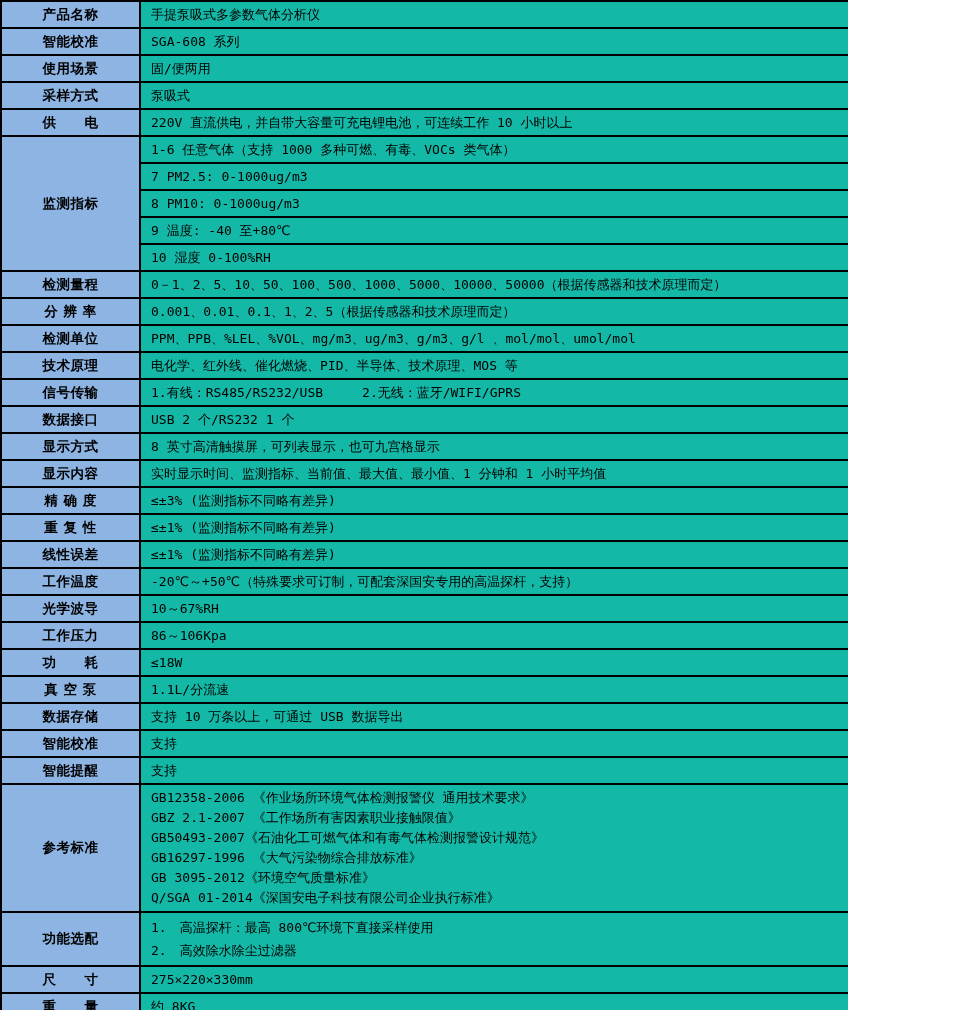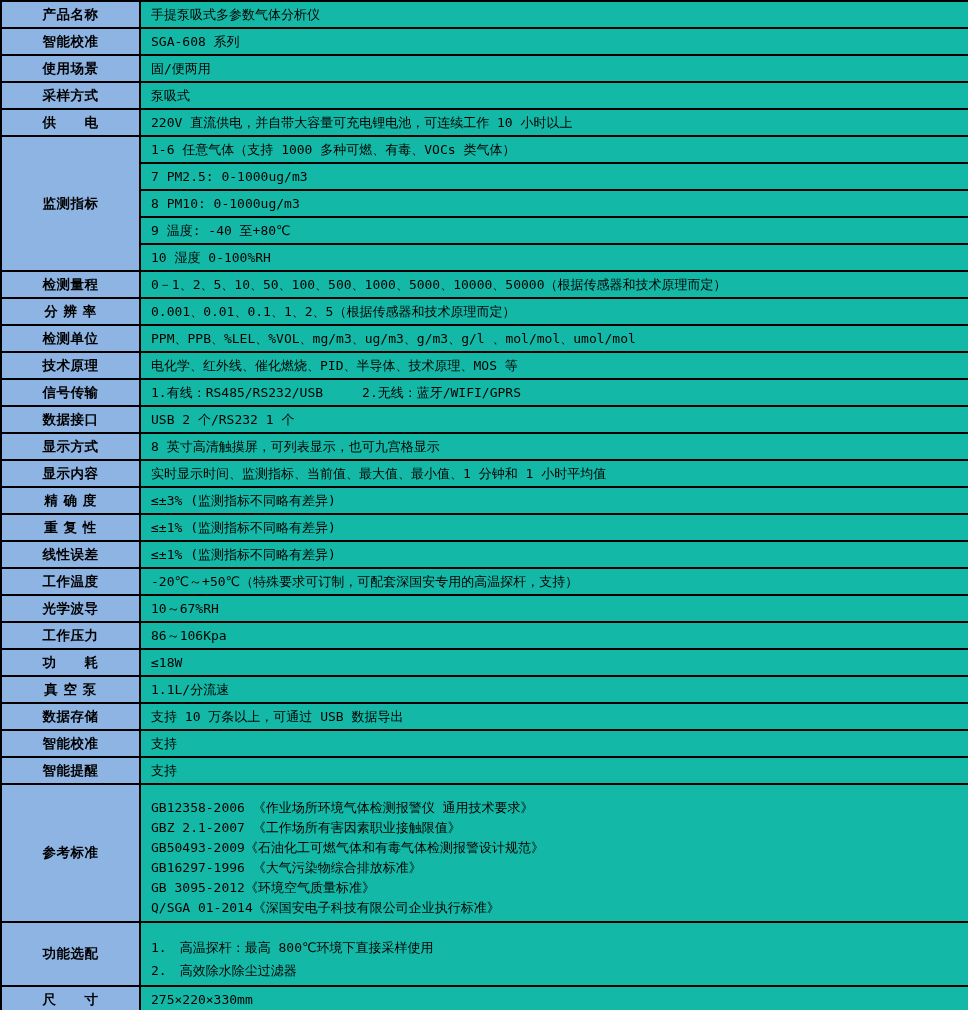--- a/index.html
+++ b/index.html
@@ -1,21 +1,21 @@
 <!DOCTYPE html>
 <html><head>
 <meta charset="utf-8">
 <style>
   html, body {
     margin: 0;
     padding: 0;
     background: #ffffff;
   }
   #spec-page {
-    width: 968px;
+    width: 848px;
     height: 1010px;
     overflow: hidden;
   }
   table#spec {
     border-collapse: collapse;
     width: 968px;
     table-layout: fixed;
     color: #000000;
     font-family: "DejaVu Sans", sans-serif;
   }
@@ -36,21 +36,21 @@
   }
   td.value {
     background: #14b8a6;
     font-size: 13px;
     vertical-align: middle;
     padding: 0 4px 0 10px;
     font-family: "DejaVu Sans Mono", "DejaVu Sans", sans-serif;
     white-space: nowrap;
   }
   td.value.multiline {
-    padding-top: 13px;
+    padding-top: 3px;
     padding-bottom: 3px;
   }
   td.value .line {
     line-height: 20px;
     white-space: nowrap;
   }
   td.value.lines-2 .line {
     line-height: 23px;
   }
 </style>
@@ -174,21 +174,21 @@
         </tr>
         <tr>
           <td class="label" rowspan="1">智能提醒</td>
           <td class="value">支持</td>
         </tr>
         <tr>
           <td class="label" rowspan="1">参考标准</td>
           <td class="value multiline lines-6">
             <div class="line">GB12358-2006 《作业场所环境气体检测报警仪 通用技术要求》</div>
             <div class="line">GBZ 2.1-2007 《工作场所有害因素职业接触限值》</div>
-            <div class="line">GB50493-2009《石油化工可燃气体和有毒气体检测报警设计规范》</div>
+            <div class="line">GB50493-2007《石油化工可燃气体和有毒气体检测报警设计规范》</div>
             <div class="line">GB16297-1996 《大气污染物综合排放标准》</div>
             <div class="line">GB 3095-2012《环境空气质量标准》</div>
             <div class="line">Q/SGA 01-2014《深国安电子科技有限公司企业执行标准》</div>
           </td>
         </tr>
         <tr>
           <td class="label" rowspan="1">功能选配</td>
           <td class="value multiline lines-2">
             <div class="line">1.　高温探杆：最高 800℃环境下直接采样使用</div>
             <div class="line">2.　高效除水除尘过滤器</div>

